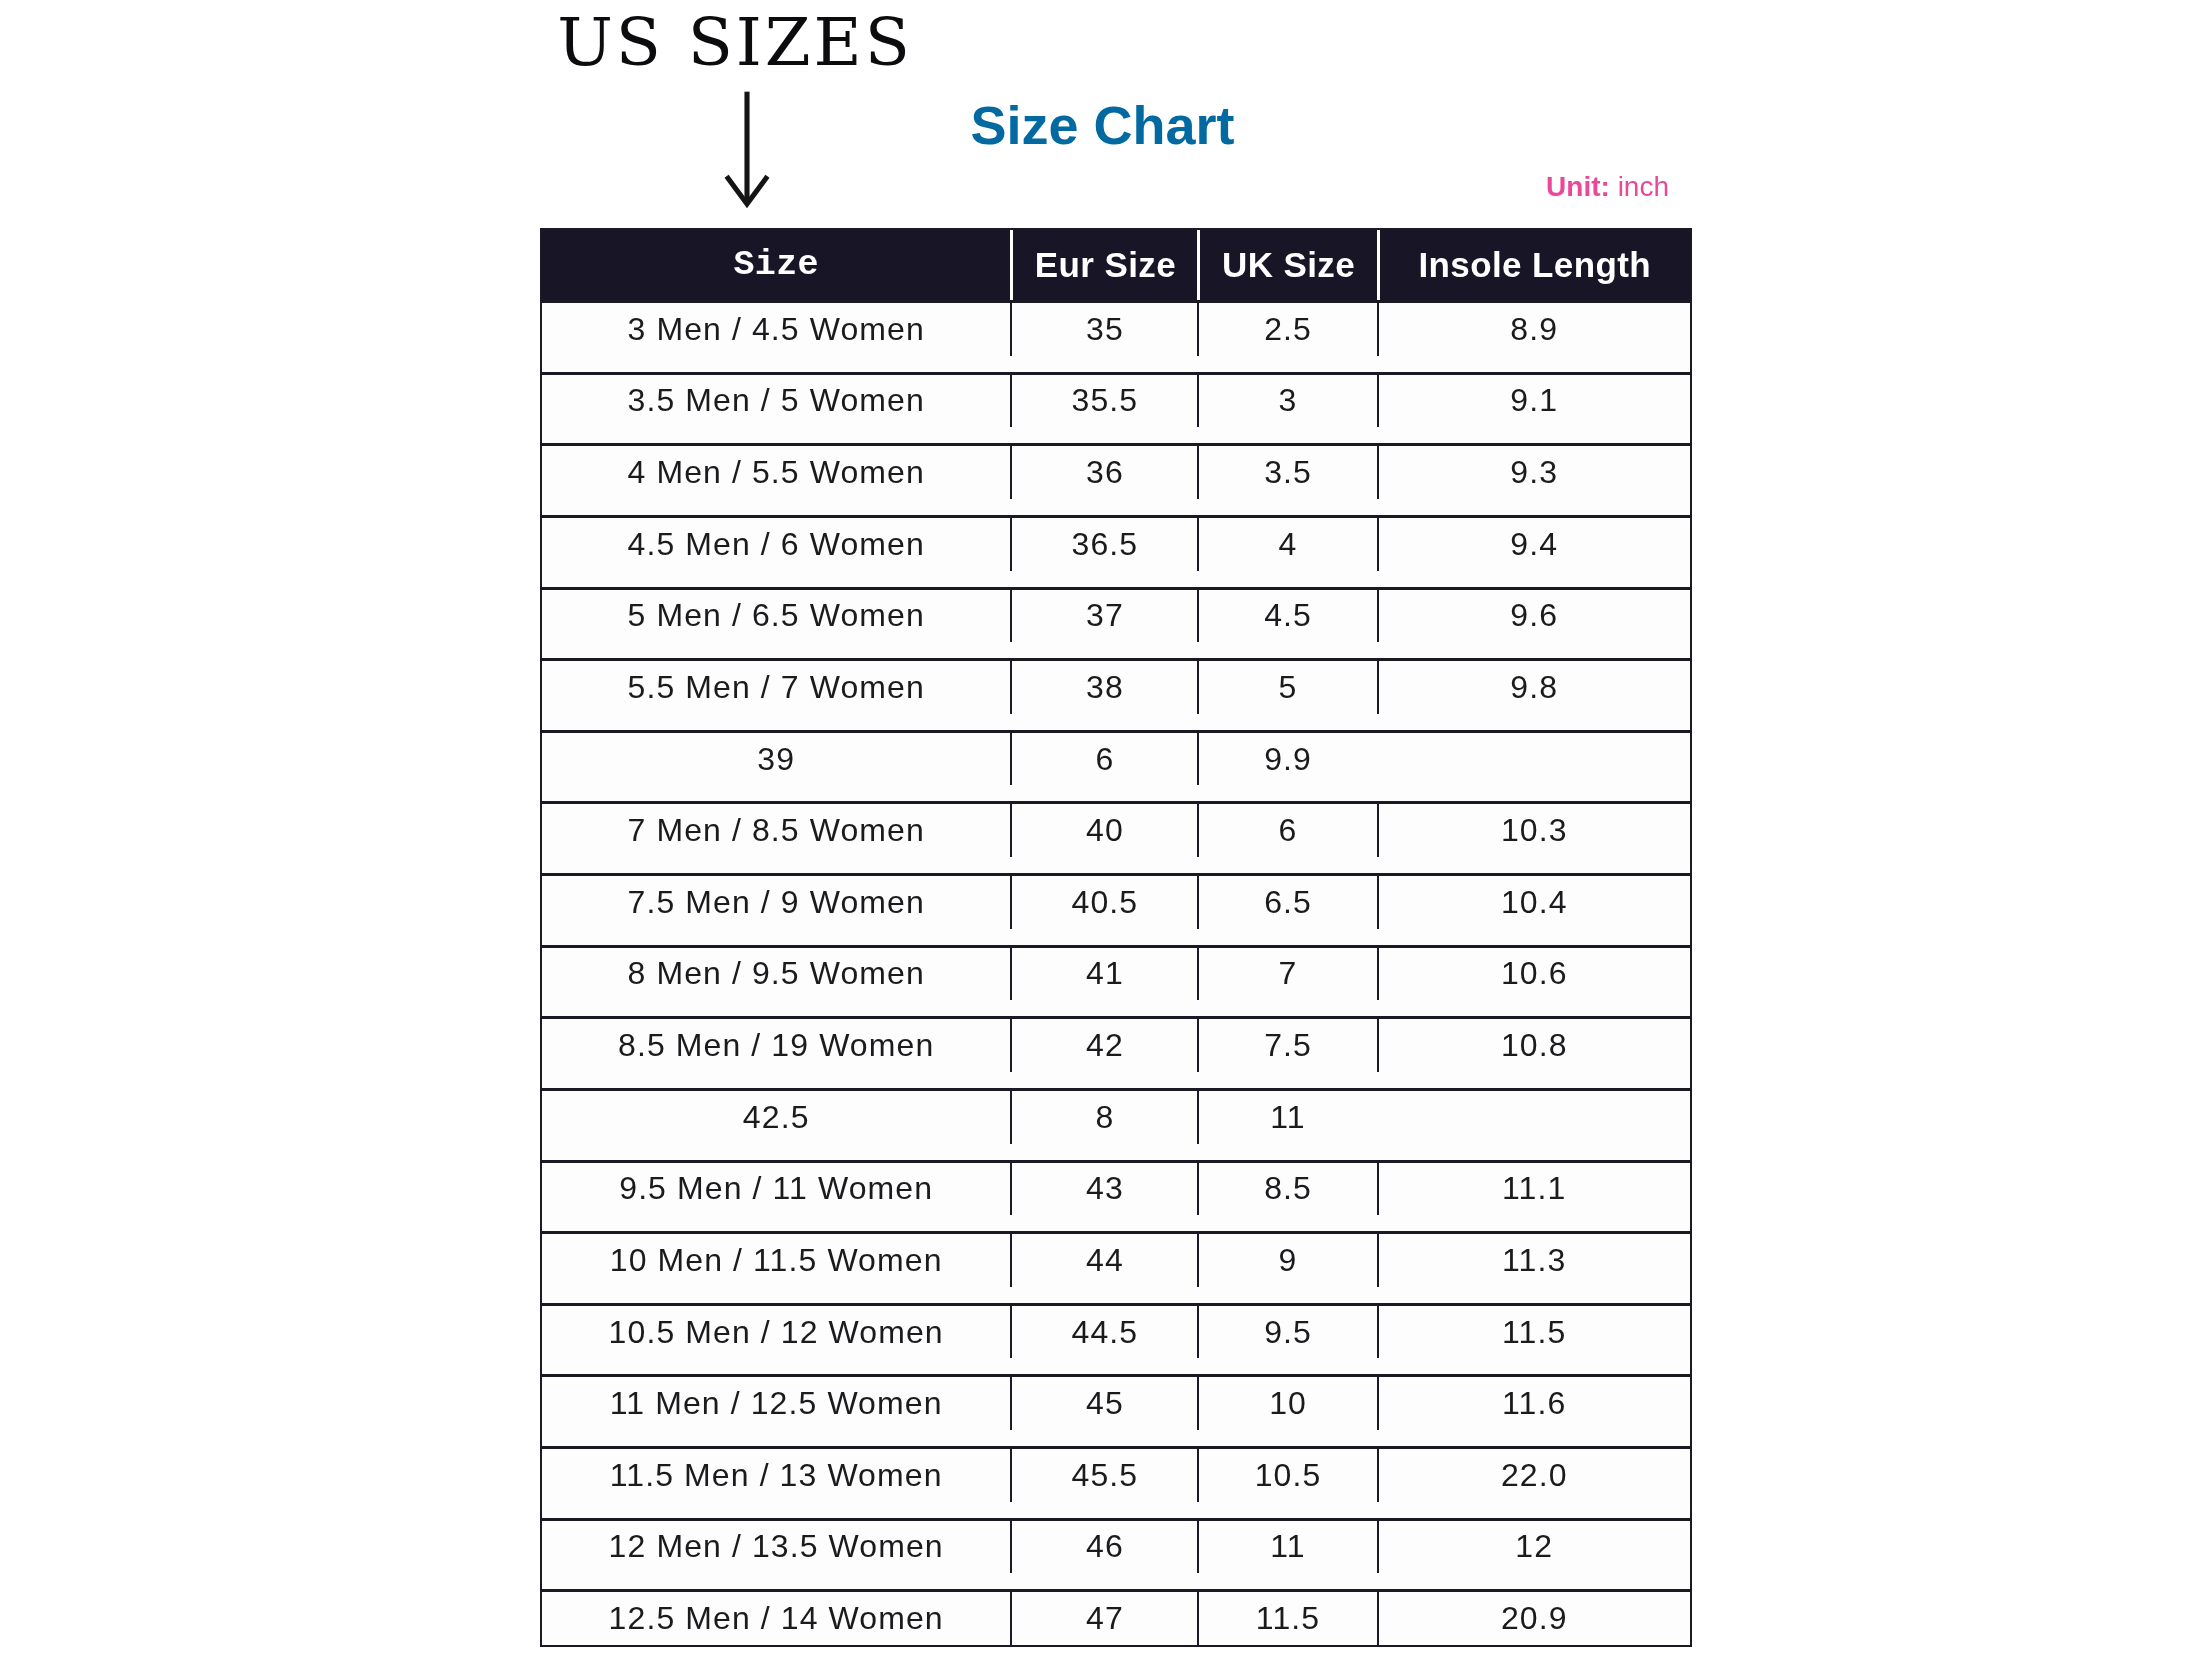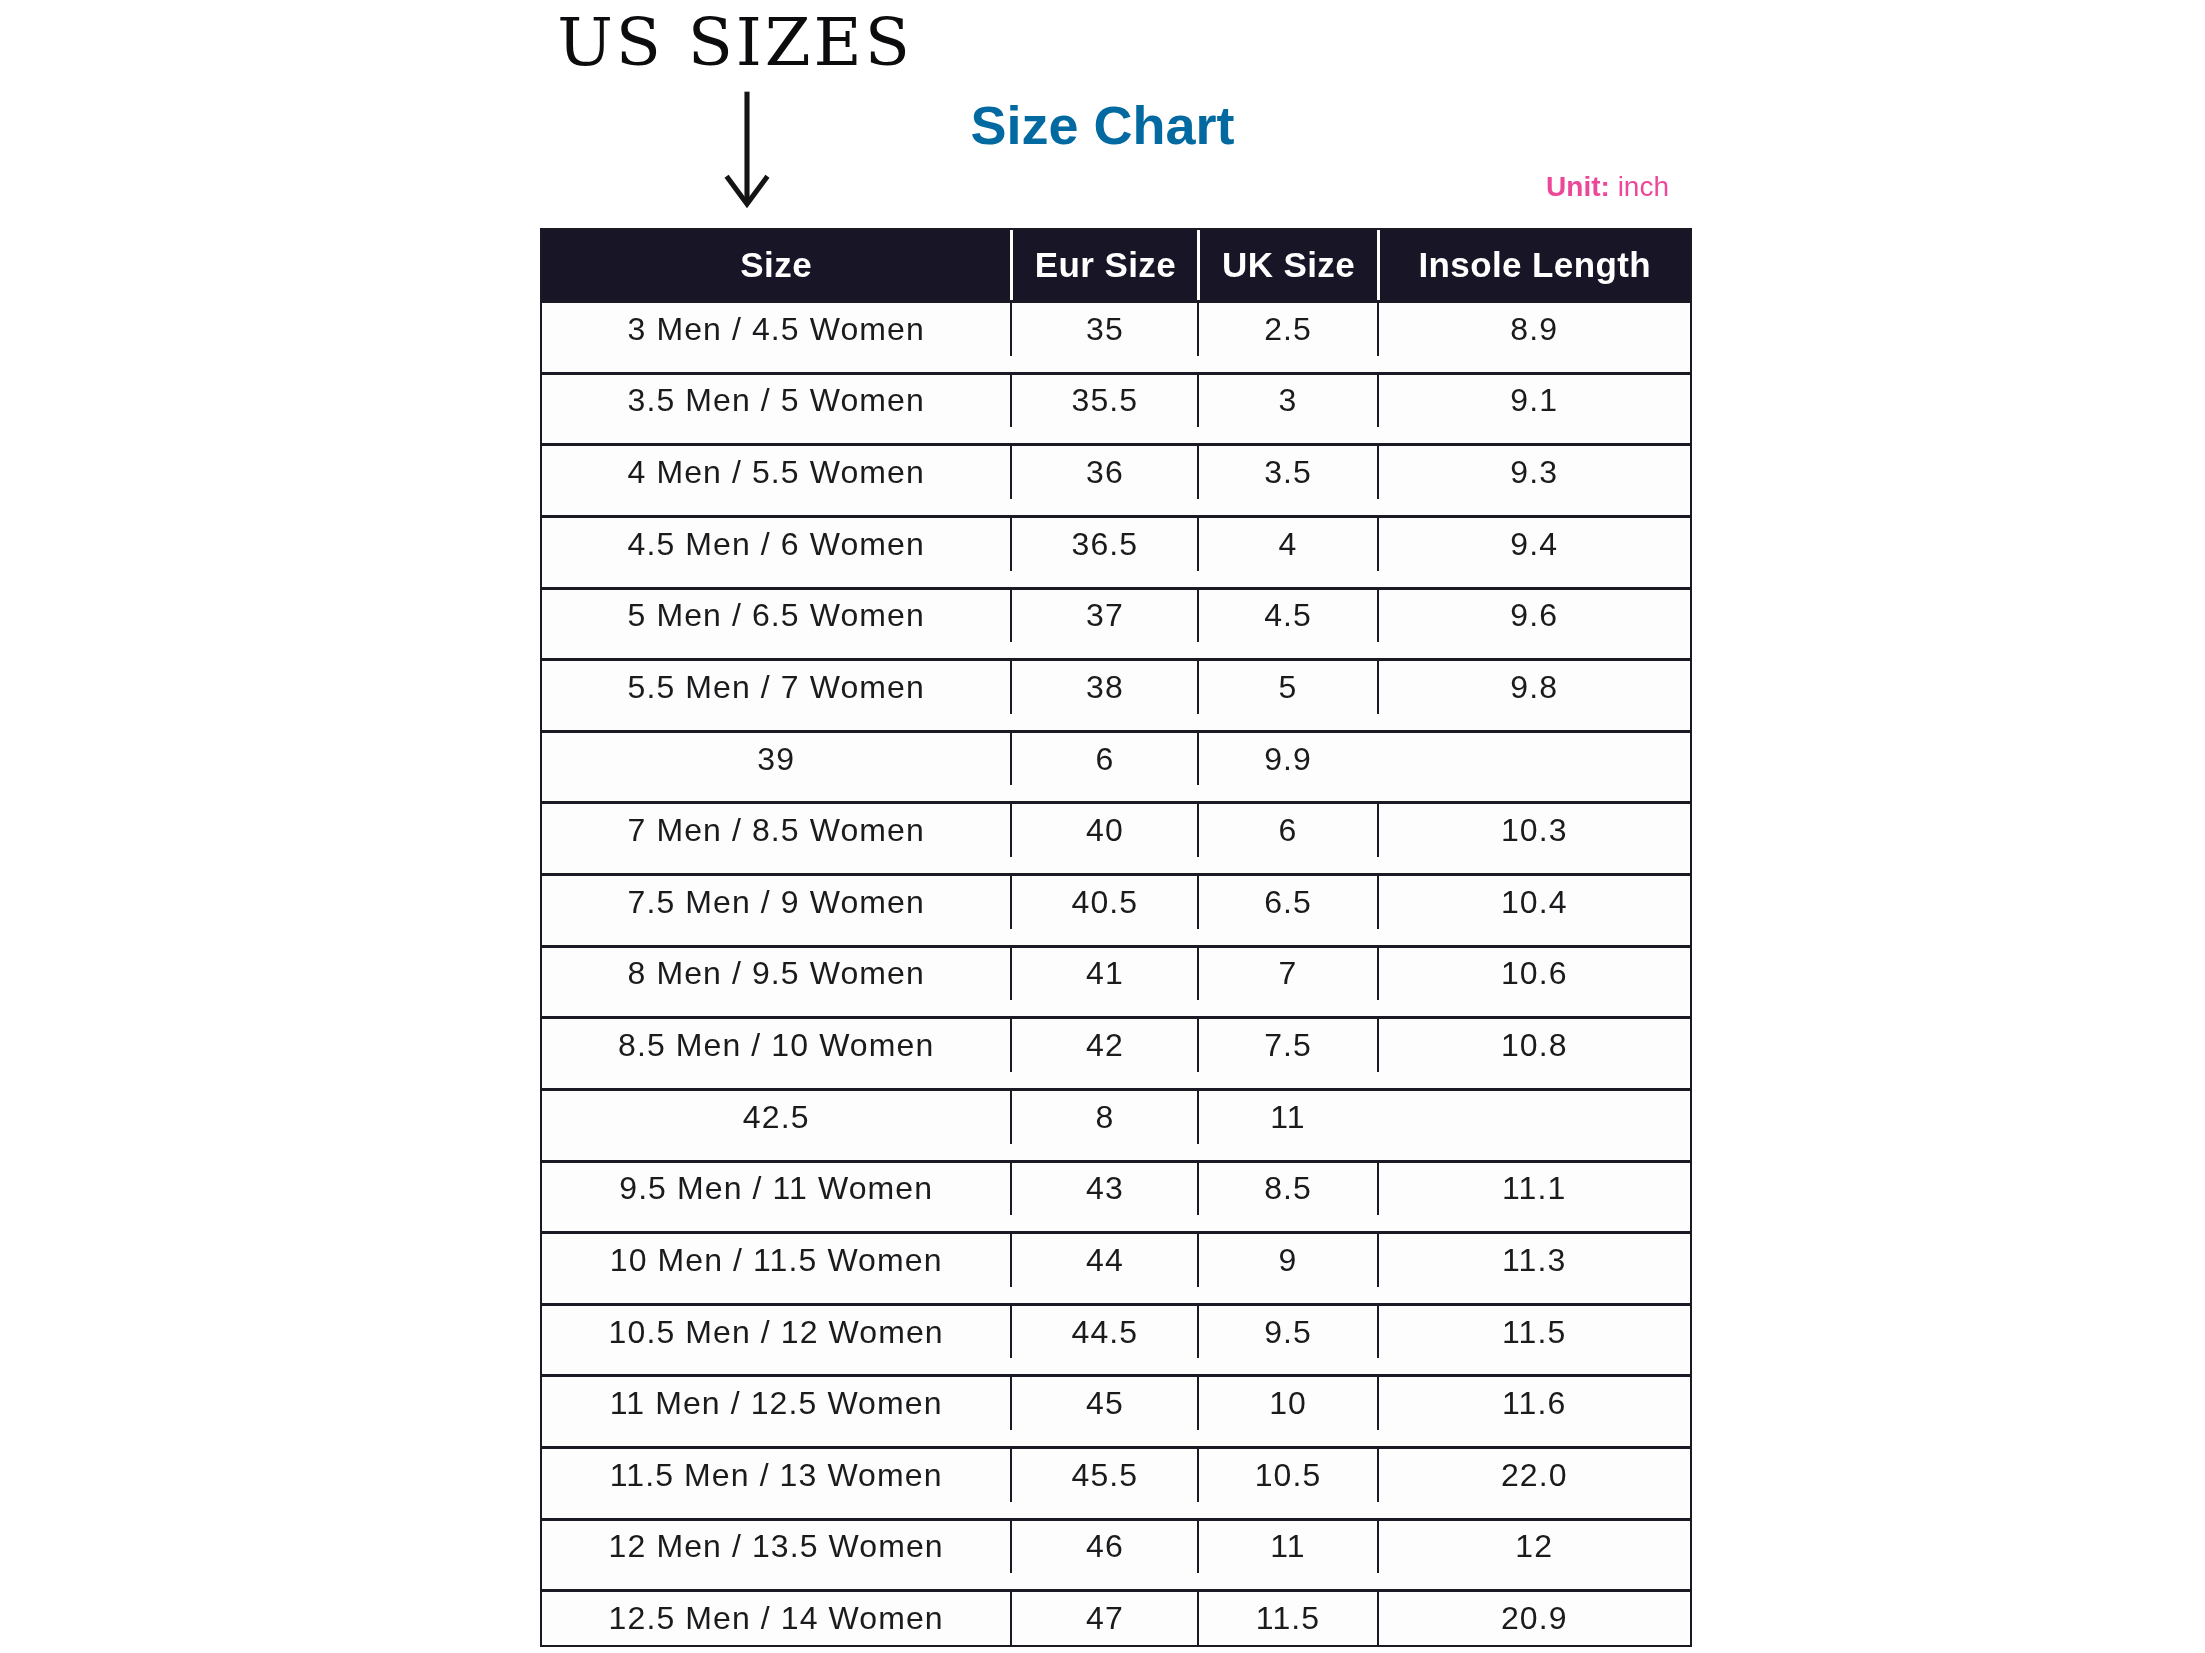--- a/index.html
+++ b/index.html
@@ -69,21 +69,21 @@
     grid-template-columns: 40.8% 16.3% 15.6% 27.3%;
   }
   .thead .hcell {
     display: flex; align-items: center; justify-content: center;
     color: #ffffff;
     font-size: 35px;
     font-weight: 700;
     letter-spacing: 0.4px;
     border-left: 3.7px solid #ffffff;
   }
-  .thead .hcell:first-child { border-left: none; }
+  .thead .hcell:first-child { border-left: none; font-family: Liberation Mono, monospace; }
 
   .tbody { flex: 1 1 auto; display: flex; flex-direction: column; gap: 16px; }
   .trow {
     flex: 1 1 auto;
     display: grid;
     grid-template-columns: 40.8% 16.3% 15.6% 27.3%;
     border-top: 3.7px solid #1b1a24;
     background: #fdfdfe;
   }
   .tcell {
@@ -179,21 +179,21 @@
           <div class="tcell">6.5</div>
           <div class="tcell">10.4</div>
         </div>
         <div class="trow">
           <div class="tcell">8 Men / 9.5 Women</div>
           <div class="tcell">41</div>
           <div class="tcell">7</div>
           <div class="tcell">10.6</div>
         </div>
         <div class="trow">
-          <div class="tcell">8.5 Men / 10 Women</div>
+          <div class="tcell">8.5 Men / 19 Women</div>
           <div class="tcell">42</div>
           <div class="tcell">7.5</div>
           <div class="tcell">10.8</div>
         </div>
         <div class="trow">
           <div class="tcell">42.5</div>
           <div class="tcell">8</div>
           <div class="tcell">11</div>
         </div>
         <div class="trow">

